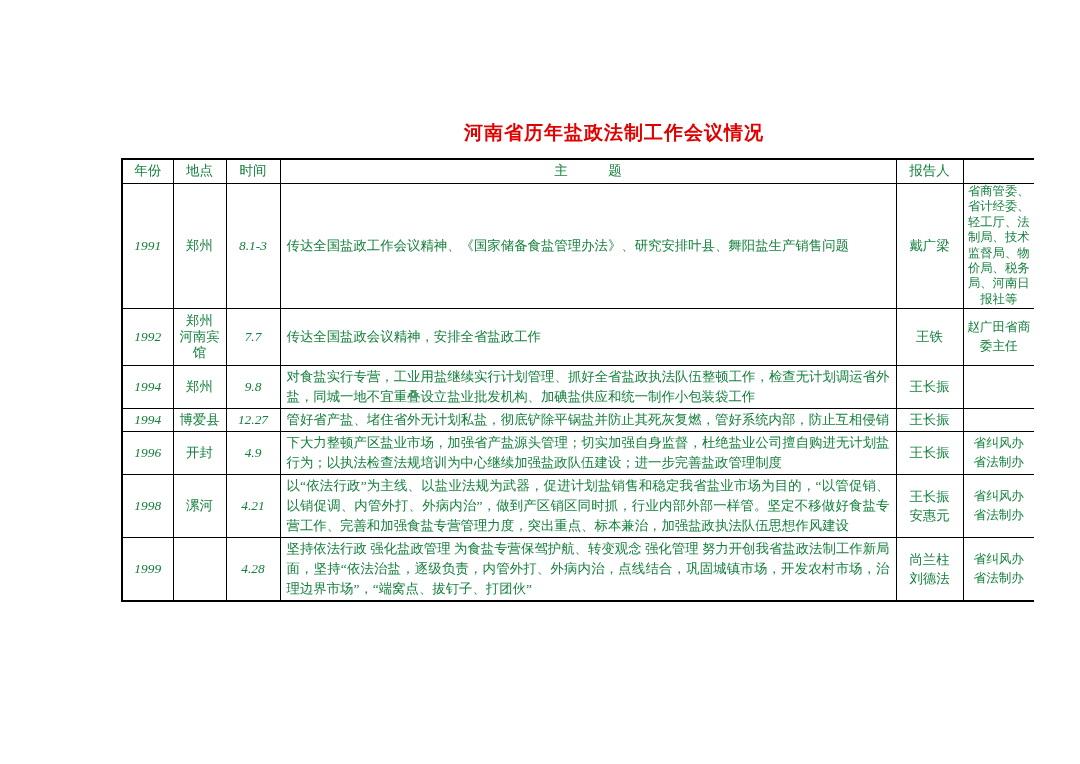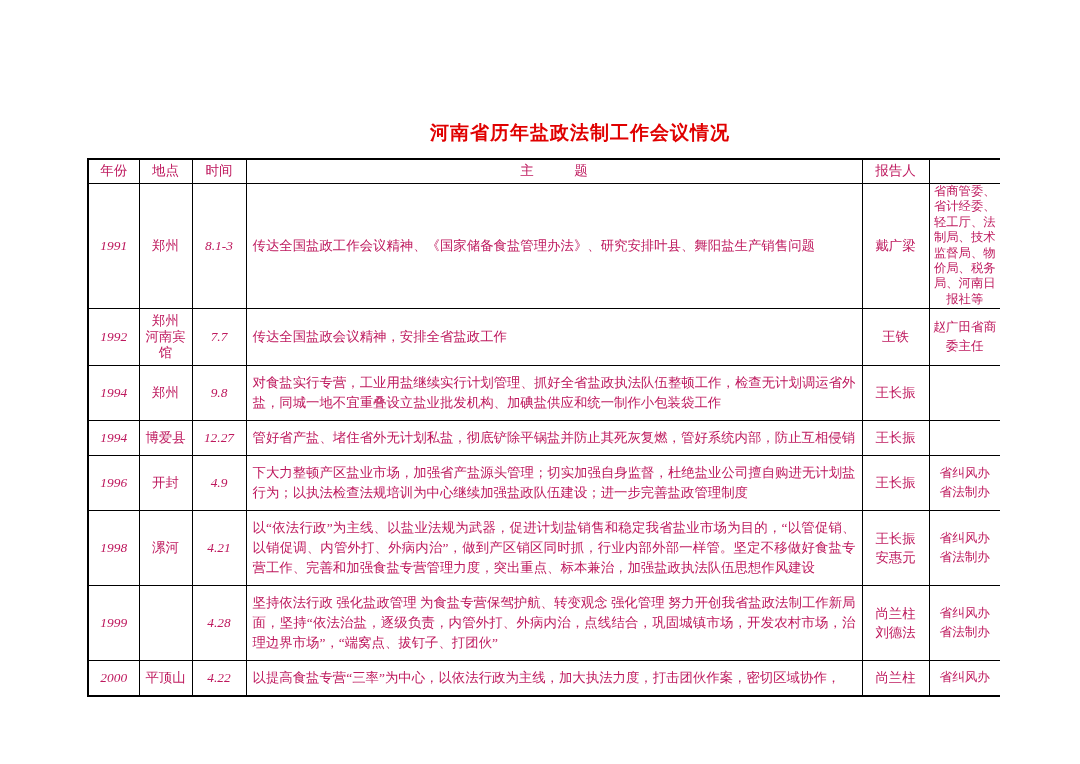--- a/index.html
+++ b/index.html
@@ -1,29 +1,29 @@
 <!DOCTYPE html>
 <html><head>
 <meta charset="utf-8">
 <style>
   html,body{margin:0;padding:0;}
   body{background:#ffffff;}
   .page{position:relative;width:1000px;height:764px;background:#ffffff;overflow:hidden;
-        font-family:"Liberation Serif",serif;color:#000;}
+        font-family:"Liberation Serif",serif;color:#000;margin-left:34px;}
   .doc-title{position:absolute;top:120px;left:80px;width:1000px;text-align:center;
         font-family:"Liberation Sans",sans-serif;font-weight:bold;font-size:19px;
         color:#e00000;letter-spacing:1px;}
   table.conf{position:absolute;left:87px;top:158px;width:913px;
         border-collapse:collapse;table-layout:fixed;border:2px solid #000;}
   td,th{border:1px solid #000;padding:0;vertical-align:middle;overflow:hidden;
-        font-family:"Liberation Serif",serif;font-size:13.4px;font-weight:normal;color:#be185d;}
+        font-family:"Liberation Serif",serif;font-size:13.4px;font-weight:normal;color:#15803d;}
   th{text-align:center;font-size:13.5px;}
   .col-year,.col-time{text-align:center;font-style:italic;}
   .col-place{text-align:center;line-height:16px;white-space:pre-line;padding:0 0;}
-  .col-subject{text-align:justify;padding:7px 6px;line-height:20px;}
+  .col-subject{text-align:justify;padding:1px 6px;line-height:20px;}
   .col-reporter{text-align:center;white-space:pre-line;line-height:19px;}
   .col-note{text-align:center;white-space:pre-line;line-height:19px;padding:0 1px;font-size:12.6px;}
   .col-note.dense{line-height:15.4px;font-size:12.3px;}
 </style>
 </head>
 <body>
 
 <div class="page">
 
   <div class="doc-title">河南省历年盐政法制工作会议情况</div>
@@ -110,24 +110,16 @@
       <td class="col-year">1999</td>
       <td class="col-place"></td>
       <td class="col-time">4.28</td>
       <td class="col-subject">坚持依法行政 强化盐政管理 为食盐专营保驾护航、转变观念 强化管理 努力开创我省盐政法制工作新局面，坚持“依法治盐，逐级负责，内管外打、外病内治，点线结合，巩固城镇市场，开发农村市场，治理边界市场”，“端窝点、拔钉子、打团伙”</td>
       <td class="col-reporter">尚兰柱
 刘德法</td>
       <td class="col-note">省纠风办
 省法制办</td>
     </tr>
 
-    <tr style="height:24px">
-      <td class="col-year">2000</td>
-      <td class="col-place">平顶山</td>
-      <td class="col-time">4.22</td>
-      <td class="col-subject">以提高食盐专营“三率”为中心，以依法行政为主线，加大执法力度，打击团伙作案，密切区域协作，</td>
-      <td class="col-reporter">尚兰柱</td>
-      <td class="col-note">省纠风办</td>
-    </tr>
   </tbody>
     </table>
 
 </div>
 
 </body></html>

